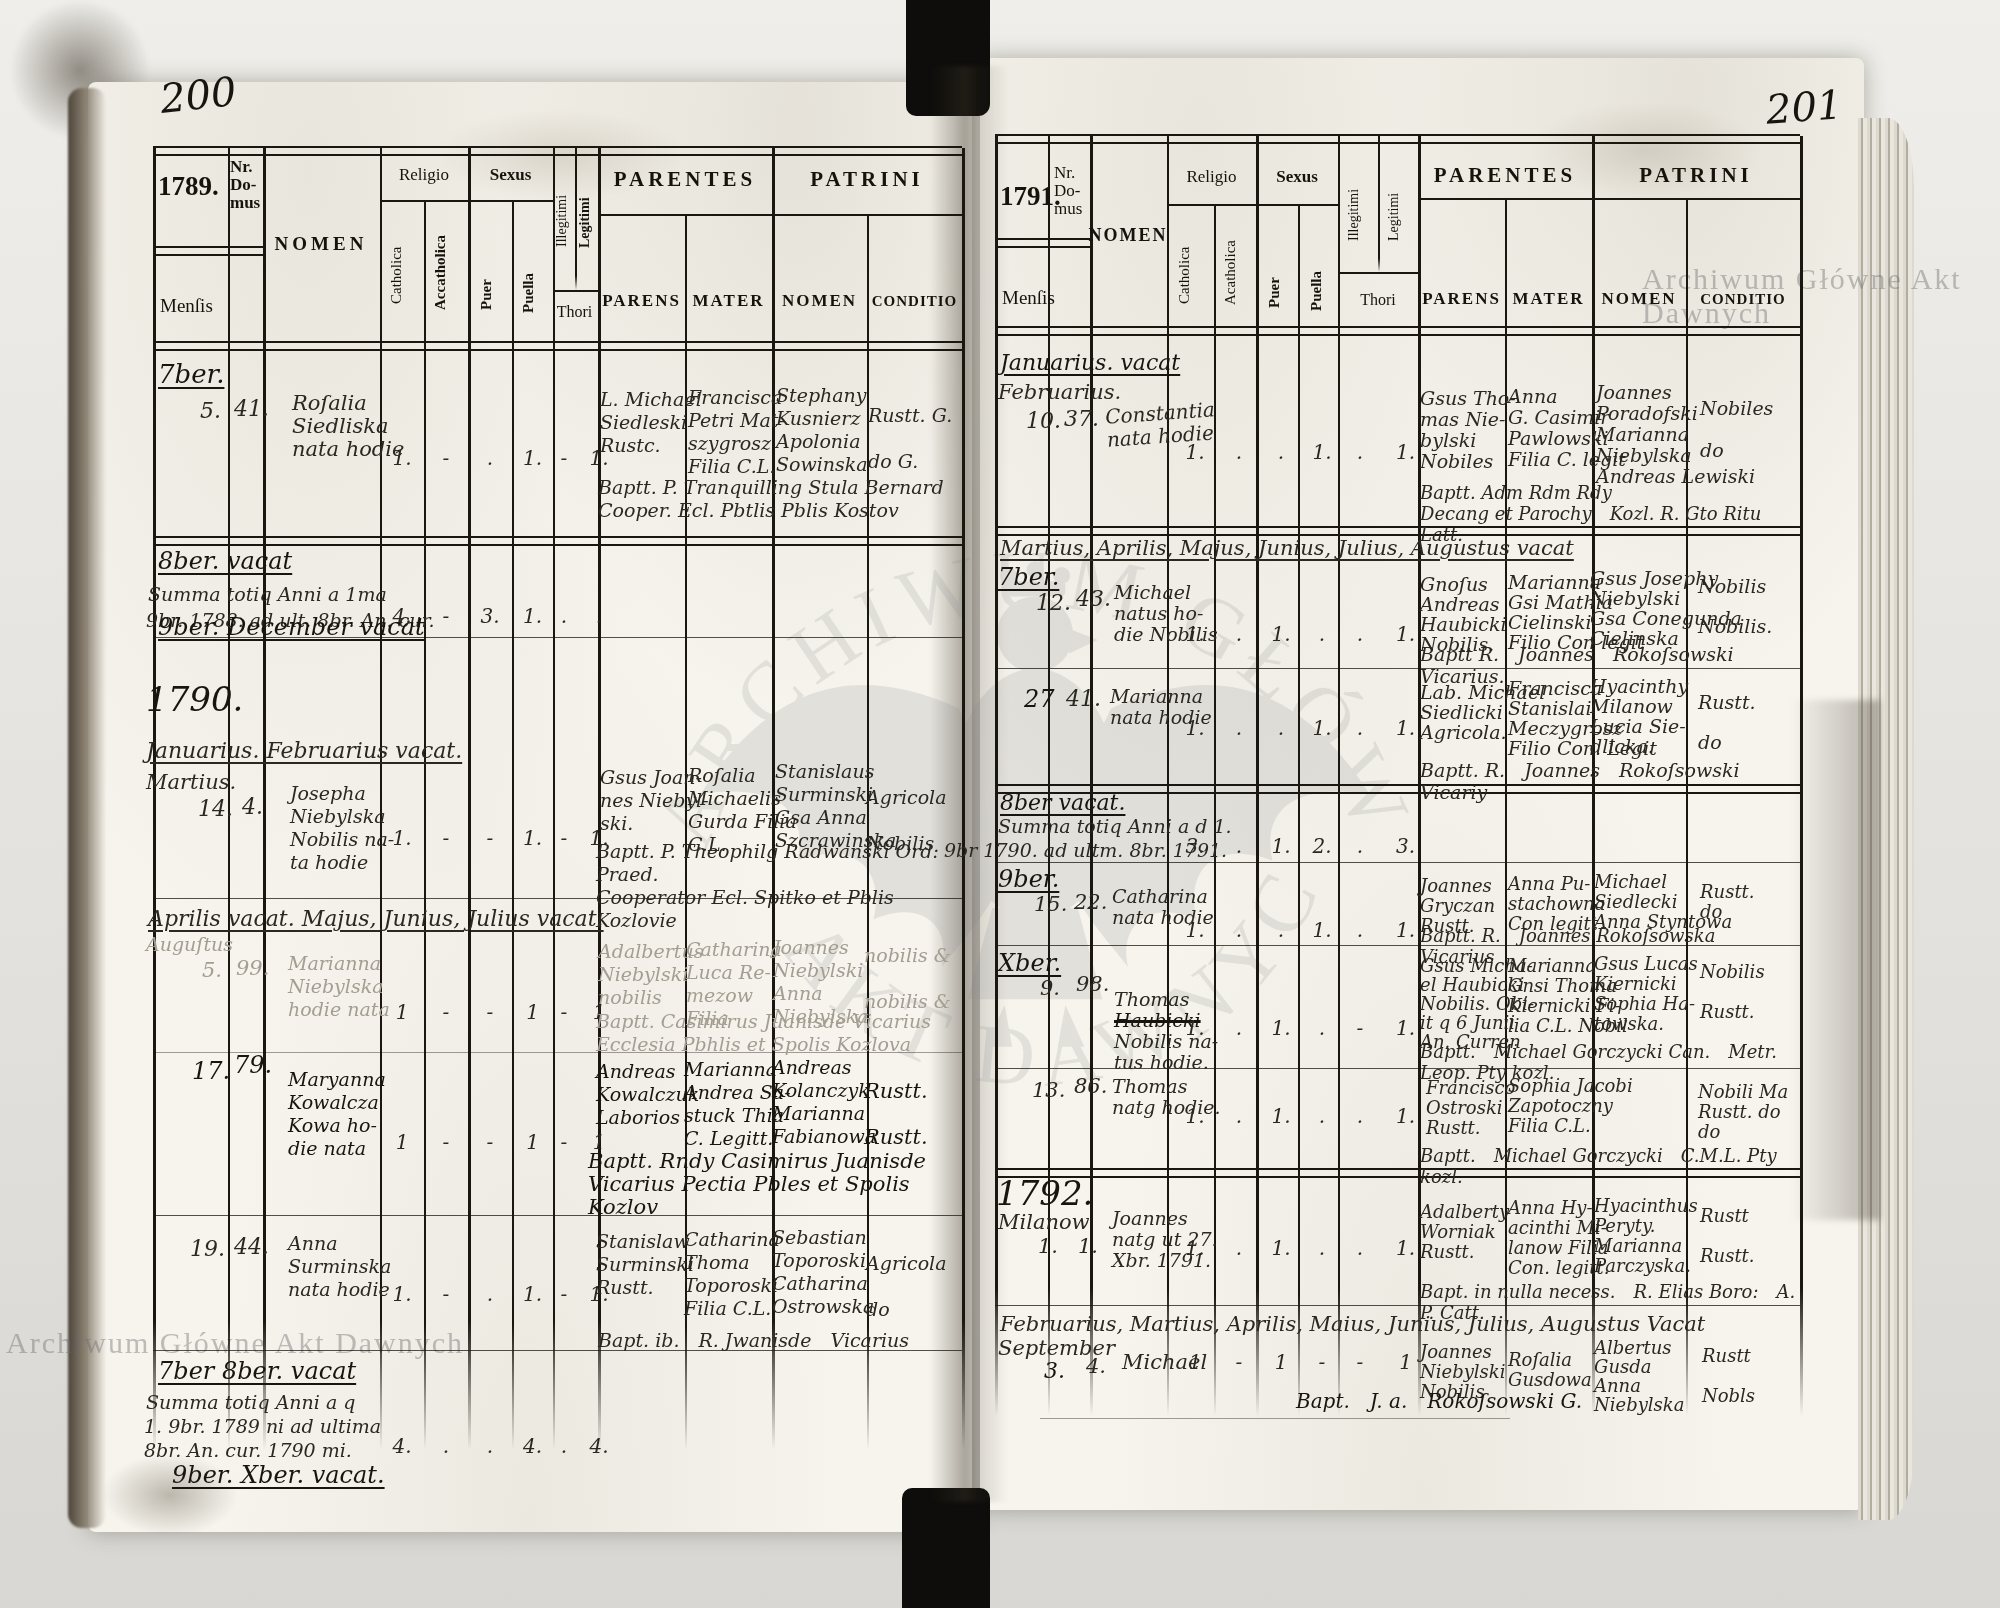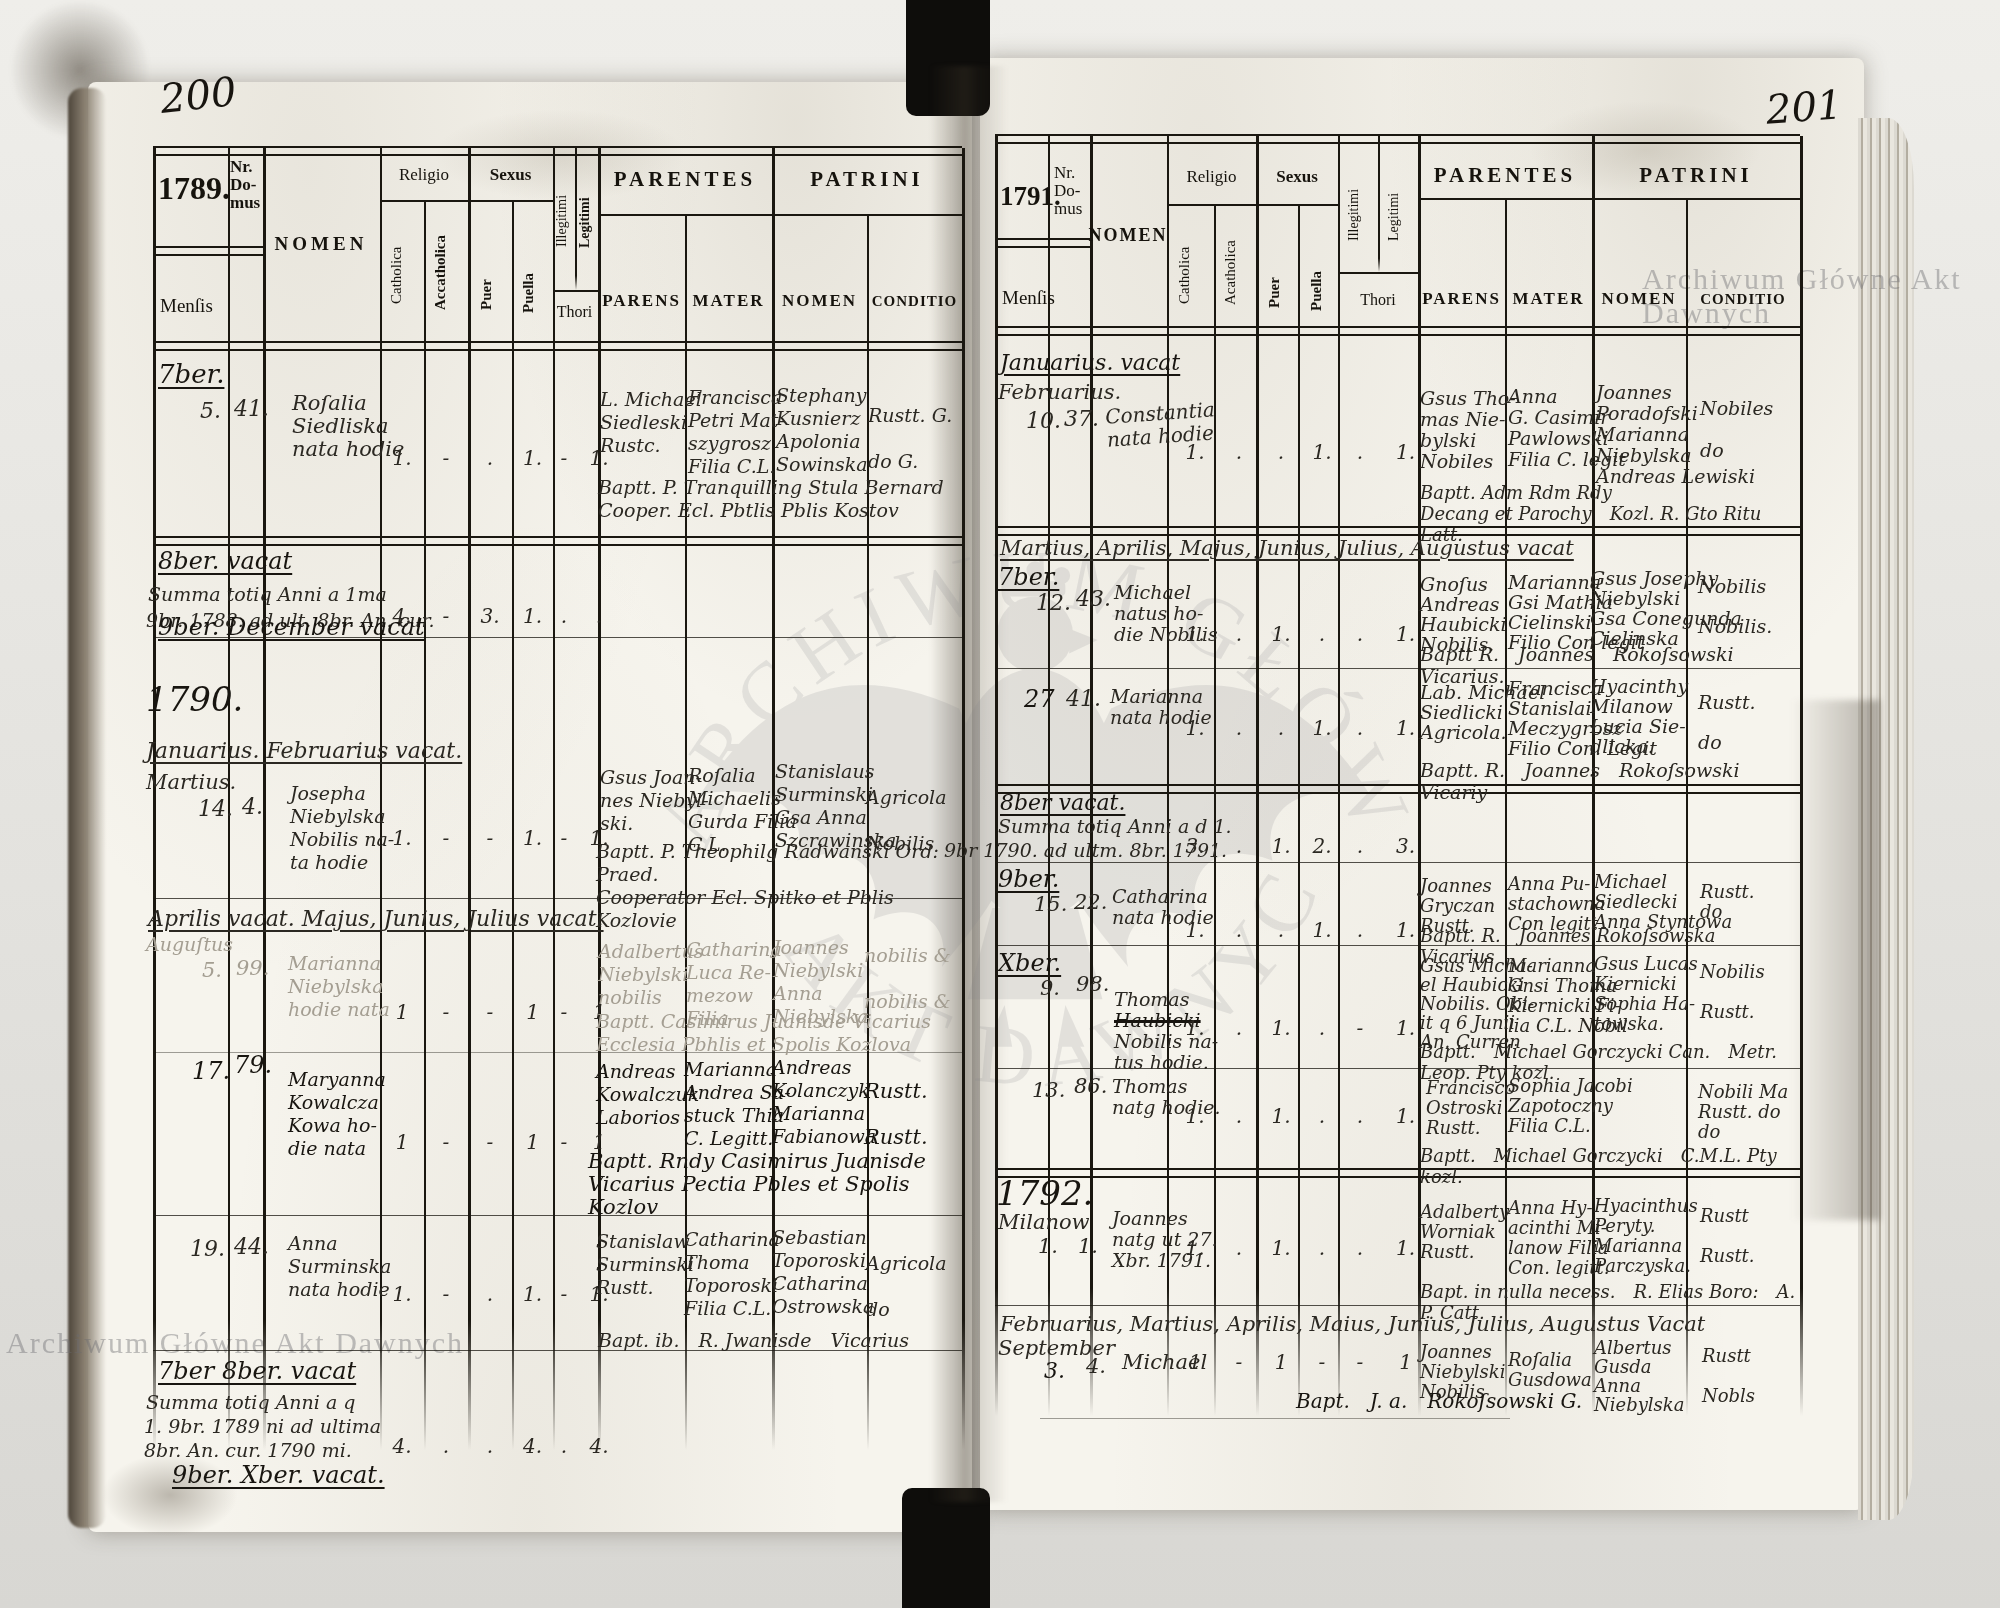--- a/index.html
+++ b/index.html
@@ -122,21 +122,21 @@
   <div class="vl w3" style="left:468px;top:148px;height:1302px;"></div>
   <div class="vl" style="left:512px;top:200px;height:1250px;"></div>
   <div class="vl" style="left:553px;top:148px;height:1302px;"></div>
   <div class="vl" style="left:575px;top:148px;height:142px;"></div>
   <div class="vl w3" style="left:598px;top:148px;height:1302px;"></div>
   <div class="vl" style="left:685px;top:214px;height:1236px;"></div>
   <div class="vl w3" style="left:772px;top:148px;height:1302px;"></div>
   <div class="vl" style="left:867px;top:214px;height:1236px;"></div>
   <div class="vl w3" style="left:962px;top:148px;height:1302px;"></div>
 
-  <div class="pr pb" style="left:158px;top:172px;font-size:32px;">1789.</div>
+  <div class="pr pb" style="left:158px;top:172px;font-size:27px;">1789.</div>
   <div class="pr pb" style="left:230px;top:158px;font-size:17px;">Nr.
 Do-
 mus</div>
   <div class="pr" style="left:160px;top:296px;font-size:19px;">Menſis</div>
   <div class="pr pb ctr" style="left:266px;top:234px;width:110px;font-size:19px;letter-spacing:4px;">NOMEN</div>
   <div class="pr ctr" style="left:380px;top:166px;width:88px;font-size:17px;">Religio</div>
   <div class="pr pb ctr" style="left:468px;top:166px;width:85px;font-size:17px;">Sexus</div>
   <div class="rot" style="left:388px;top:212px;height:126px;font-size:15px;">Catholica</div>
   <div class="rot pb" style="left:432px;top:208px;height:130px;font-size:15px;">Accatholica</div>
   <div class="rot pb" style="left:478px;top:252px;height:86px;font-size:15px;">Puer</div>

